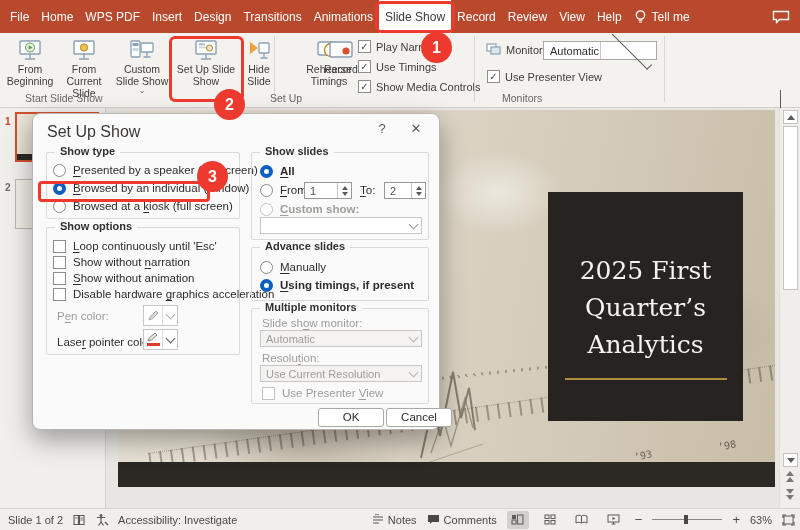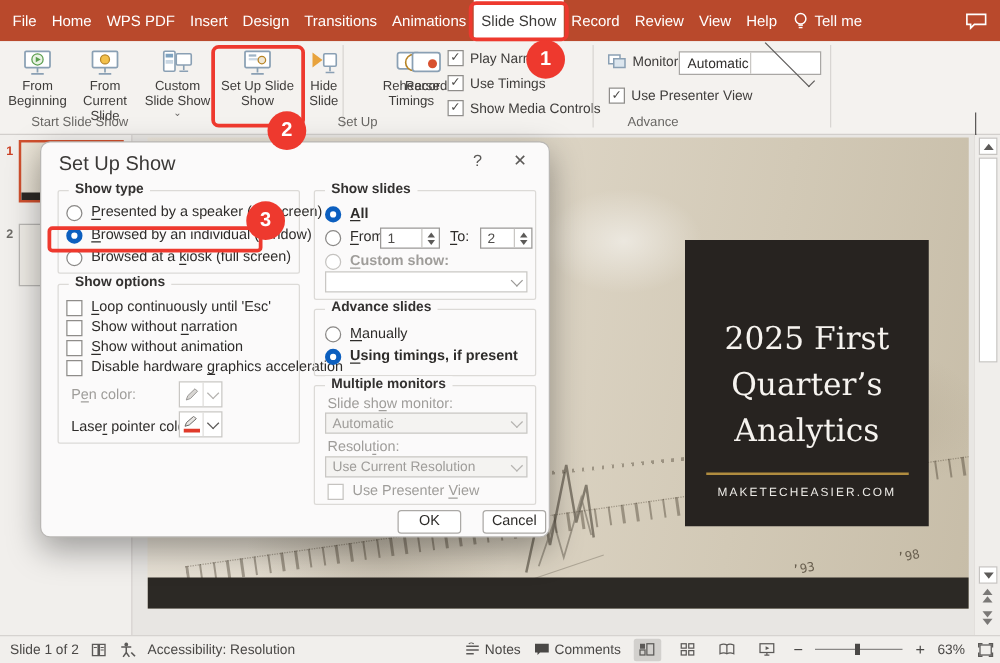--- a/index.html
+++ b/index.html
@@ -104,21 +104,21 @@
   .spin .btns .tri.dn{border-left-width:3px;border-right-width:3px;border-top:4px solid #5c5a58;}
   .ddl{position:absolute; height:17px; background:#fff; border:1px solid var(--border);
       display:flex; align-items:center; font-size:11px;}
   .ddl .val{flex:1; padding-left:5px; white-space:nowrap; overflow:hidden;}
   .ddl.dis{background:#f4f3f1;}
   .ddl .dd-arrow{border-left:none;}
   .pen-dd{position:absolute; width:35px; height:21px; background:#fff; border:1px solid var(--border);
       display:flex; align-items:center;}
   .pen-ic{flex:1; display:flex; align-items:center; justify-content:center; flex-direction:column;}
   .laser-bar{width:13px; height:3px; background:#e03a2a; margin-top:1px;}
-  .dlg-btn{position:absolute; width:51px; height:19px; background:#fff; border:1px solid #aba9a6;
+  .dlg-btn{position:absolute; width:66px; height:19px; background:#fff; border:1px solid #aba9a6;
       border-radius:3px; font-size:11.5px; color:var(--ink); text-align:center; line-height:17px;}
 
   
   .ann-box{position:absolute; border:3px solid var(--ann); border-radius:6px; z-index:60; pointer-events:none;}
   .ann-circle{position:absolute; width:31px; height:31px; border-radius:50%; background:var(--ann);
       color:#fff; font-size:16px; font-weight:bold; display:flex; align-items:center; justify-content:center; z-index:61;}
 
   
   .statusbar{position:absolute; left:0; right:0; bottom:0; height:22px; background:#f1efec;
       border-top:1px solid #d6d3d0; font-size:11px; color:#4a4846; display:flex; align-items:center;}
@@ -283,21 +283,21 @@
     </div>
     <div class="rb-check" style="left:487px; top:37px;">
       <span class="cbx">✓</span>
       <span>Use Presenter View</span>
     </div>
 
     <div class="rb-sep" style="left:664px;"></div>
 
     <div class="rb-label" style="left:25px; width:140px;">Start Slide Show</div>
     <div class="rb-label" style="left:270px; width:120px;">Set Up</div>
-    <div class="rb-label" style="left:502px; width:128px;">Advance</div>
+    <div class="rb-label" style="left:502px; width:128px;">Monitors</div>
     <div class="collapse"><span class="chev up"></span></div>
   </div>
 
   <div class="workspace">
     <div class="thumbs">
       <div class="t-num" style="left:5px; top:8px; color:#cc4125;">1</div>
       <div class="thumb" style="top:4px; border:2px solid #d0502e;">
         <span class="mini-card"></span>
         <span class="mini-bar"></span>
       </div>
@@ -316,21 +316,20 @@
       <div class="ph-num" style="left:516px; top:340px;">’93</div>
       <div class="ph-num" style="left:600px; top:330px;">’98</div>
 
       <div class="slide-card">
         <div class="slide-title">
           <div>2025 First</div>
           <div>Quarter’s</div>
           <div>Analytics</div>
         </div>
         <div class="slide-rule"></div>
-        <div class="slide-site">MAKETECHEASIER.COM</div>
       </div>
       <div class="slide-bottom"></div>
     </div>
 
     <div class="vscroll">
       <div class="sc-btn" style="top:2px;">
           <span class="tri up"></span>
         </div>
       <div class="sc-thumb"></div>
       <div class="sc-btn" style="top:345px;">
@@ -511,21 +510,21 @@
             <path d="M3 4h2.5M8.5 4H11M8.5 6H11" stroke="#5c5a58" stroke-width=".8"></path>
           </svg>
       </span>
       <span>
         <svg width="14" height="13" viewBox="0 0 14 13">
             <circle cx="6" cy="2.5" r="1.5" fill="#5c5a58"></circle>
             <path d="M2 4.5h8M6 5v4M6 9l-2.5 3.5M6 9l2.5 3.5" stroke="#5c5a58" stroke-width="1.2" fill="none"></path>
             <path d="M10 9l3 3" stroke="#5c5a58" stroke-width="1.4"></path>
           </svg>
       </span>
-      <span>Accessibility: Resolution</span>
+      <span>Accessibility: Investigate</span>
     </div>
     <div class="sb-right">
       <span class="sb-item">
         <svg width="12" height="11" viewBox="0 0 12 11">
             <path d="M1 3h10M1 6h10M1 9h6" stroke="#5c5a58" stroke-width="1.2"></path>
             <path d="M3 1l2-1 2 1" fill="none" stroke="#5c5a58" stroke-width=".9"></path>
           </svg>
         <span>Notes</span>
       </span>
       <span class="sb-item">

